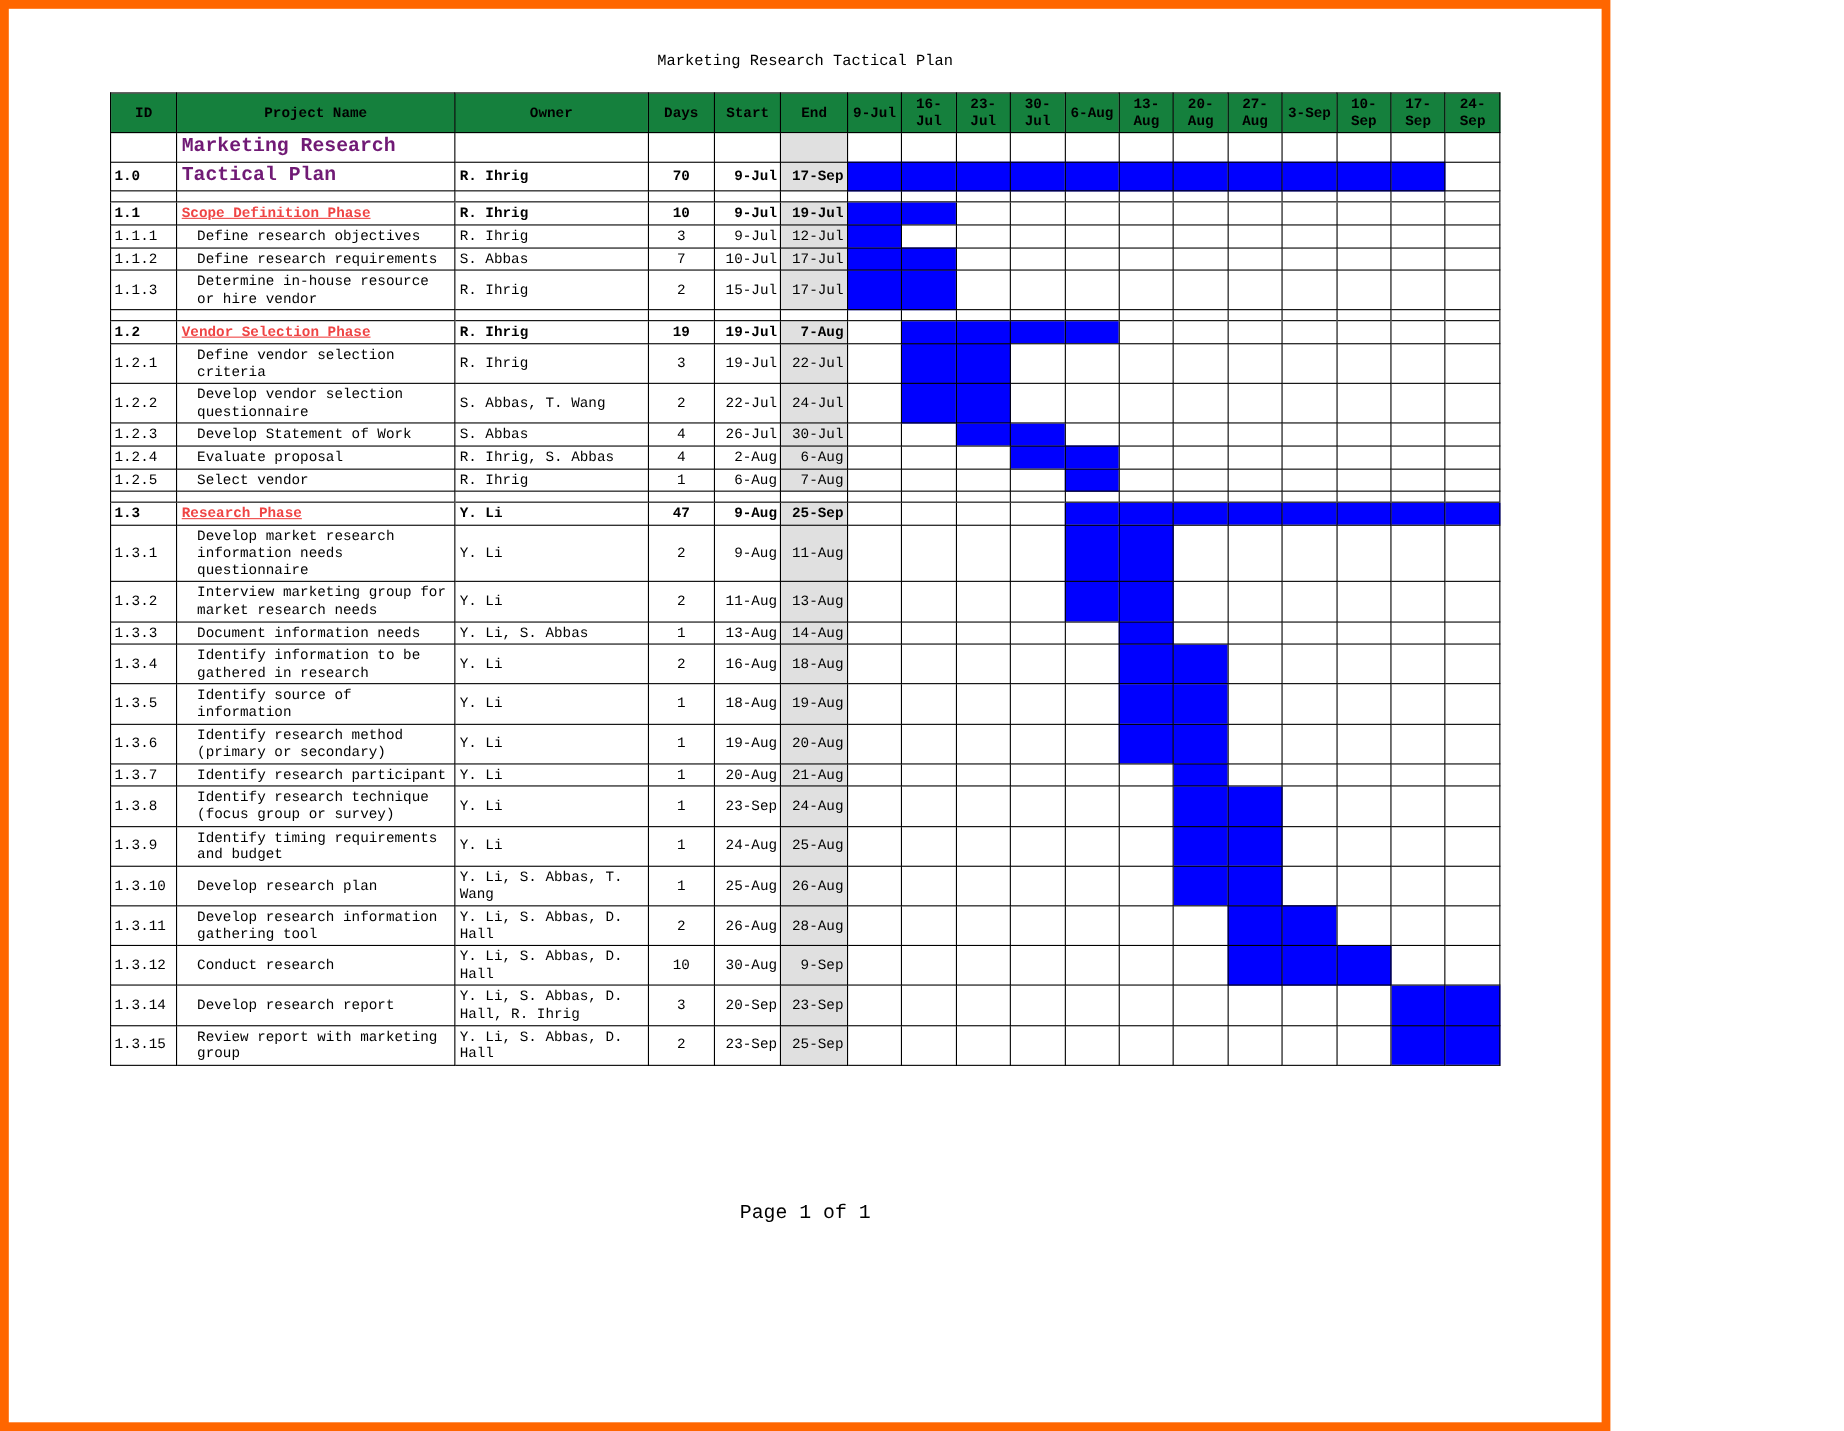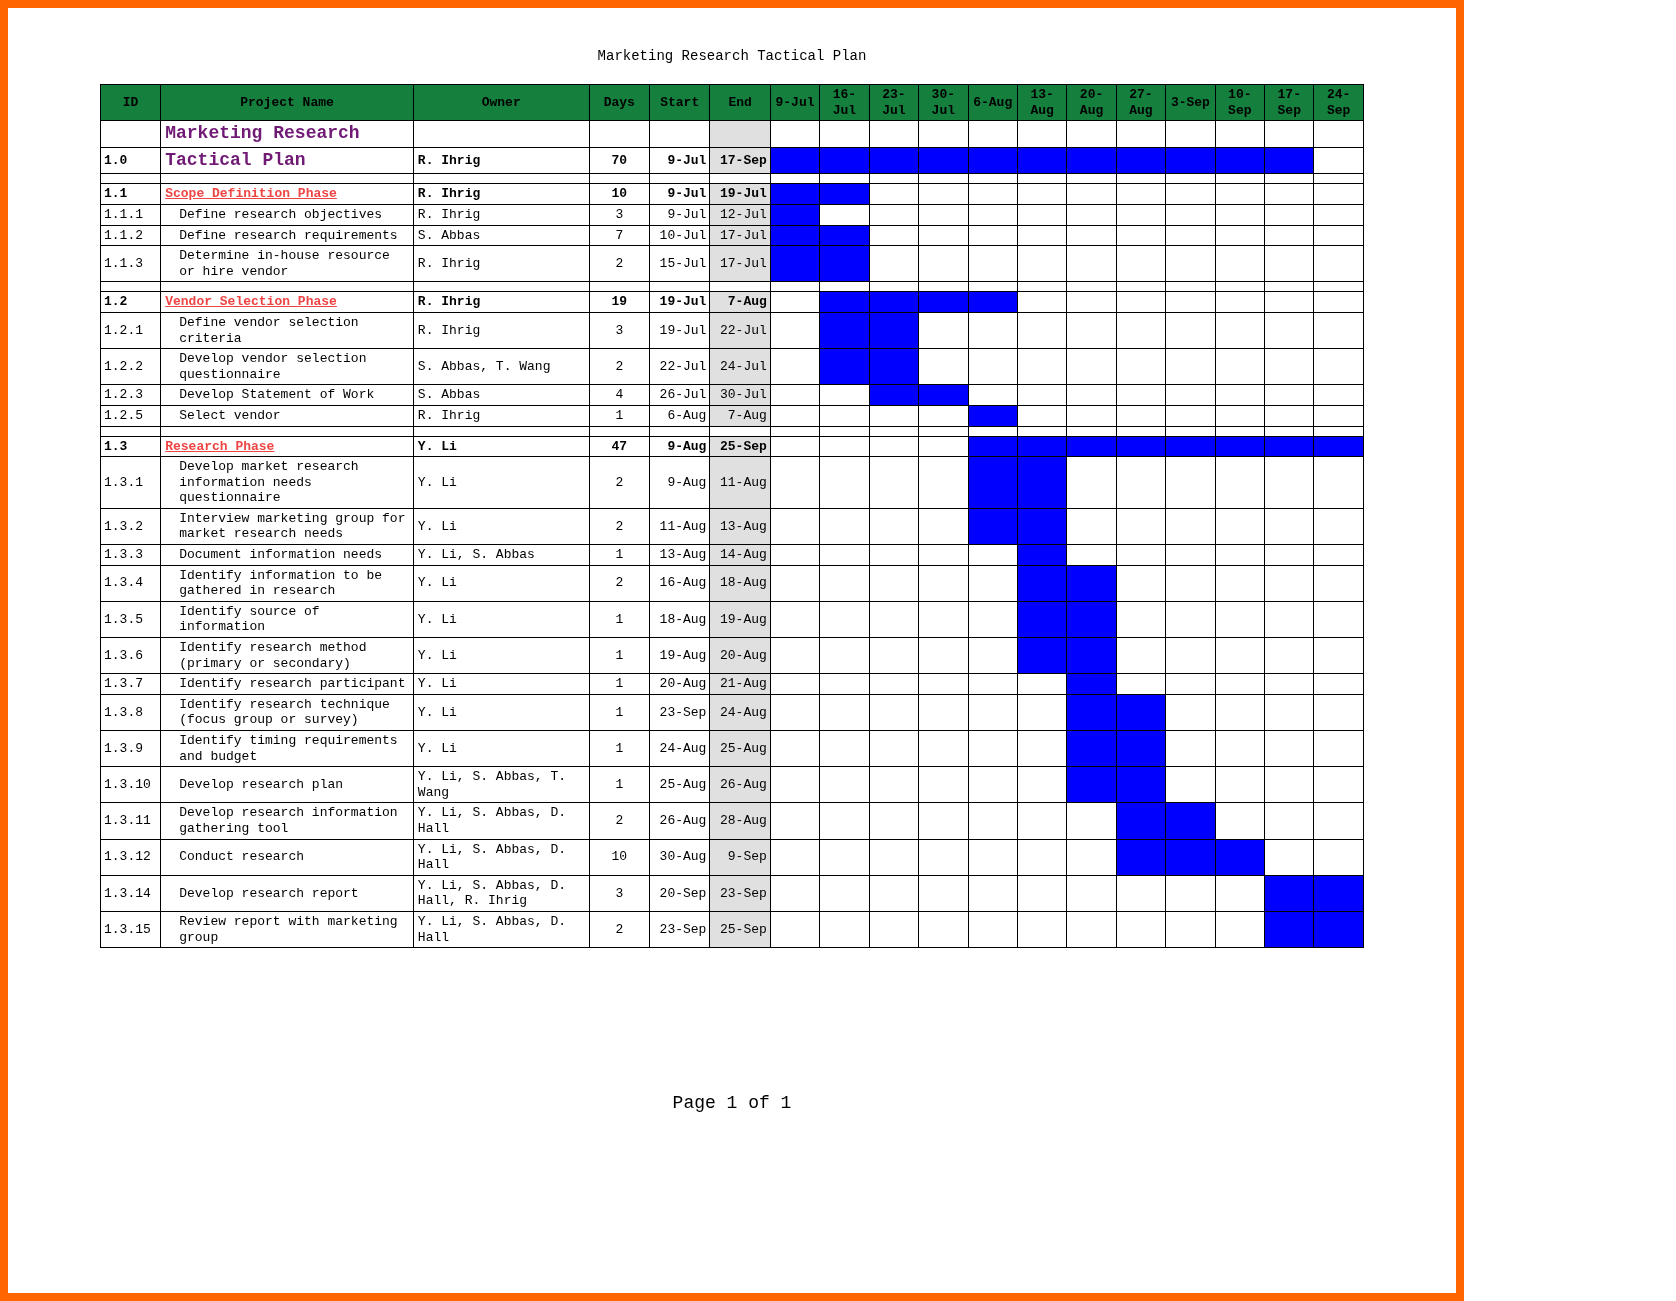--- a/index.html
+++ b/index.html
@@ -326,20 +326,40 @@
           <td class="gantt"></td>
           <td class="gantt"></td>
           <td class="gantt"></td>
           <td class="gantt"></td>
           <td class="gantt"></td>
           <td class="gantt"></td>
           <td class="gantt"></td>
           <td class="gantt"></td>
         </tr>
         <tr>
+          <td class="id">1.2.4</td>
+          <td class="project indent">Evaluate proposal</td>
+          <td class="owner">R. Ihrig, S. Abbas</td>
+          <td class="days">4</td>
+          <td class="start">2-Aug</td>
+          <td class="end">6-Aug</td>
+          <td class="gantt"></td>
+          <td class="gantt"></td>
+          <td class="gantt"></td>
+          <td class="gantt blue-fill"></td>
+          <td class="gantt blue-fill"></td>
+          <td class="gantt"></td>
+          <td class="gantt"></td>
+          <td class="gantt"></td>
+          <td class="gantt"></td>
+          <td class="gantt"></td>
+          <td class="gantt"></td>
+          <td class="gantt"></td>
+        </tr>
+        <tr>
           <td class="id">1.2.5</td>
           <td class="project indent">Select vendor</td>
           <td class="owner">R. Ihrig</td>
           <td class="days">1</td>
           <td class="start">6-Aug</td>
           <td class="end">7-Aug</td>
           <td class="gantt"></td>
           <td class="gantt"></td>
           <td class="gantt"></td>
           <td class="gantt"></td>

